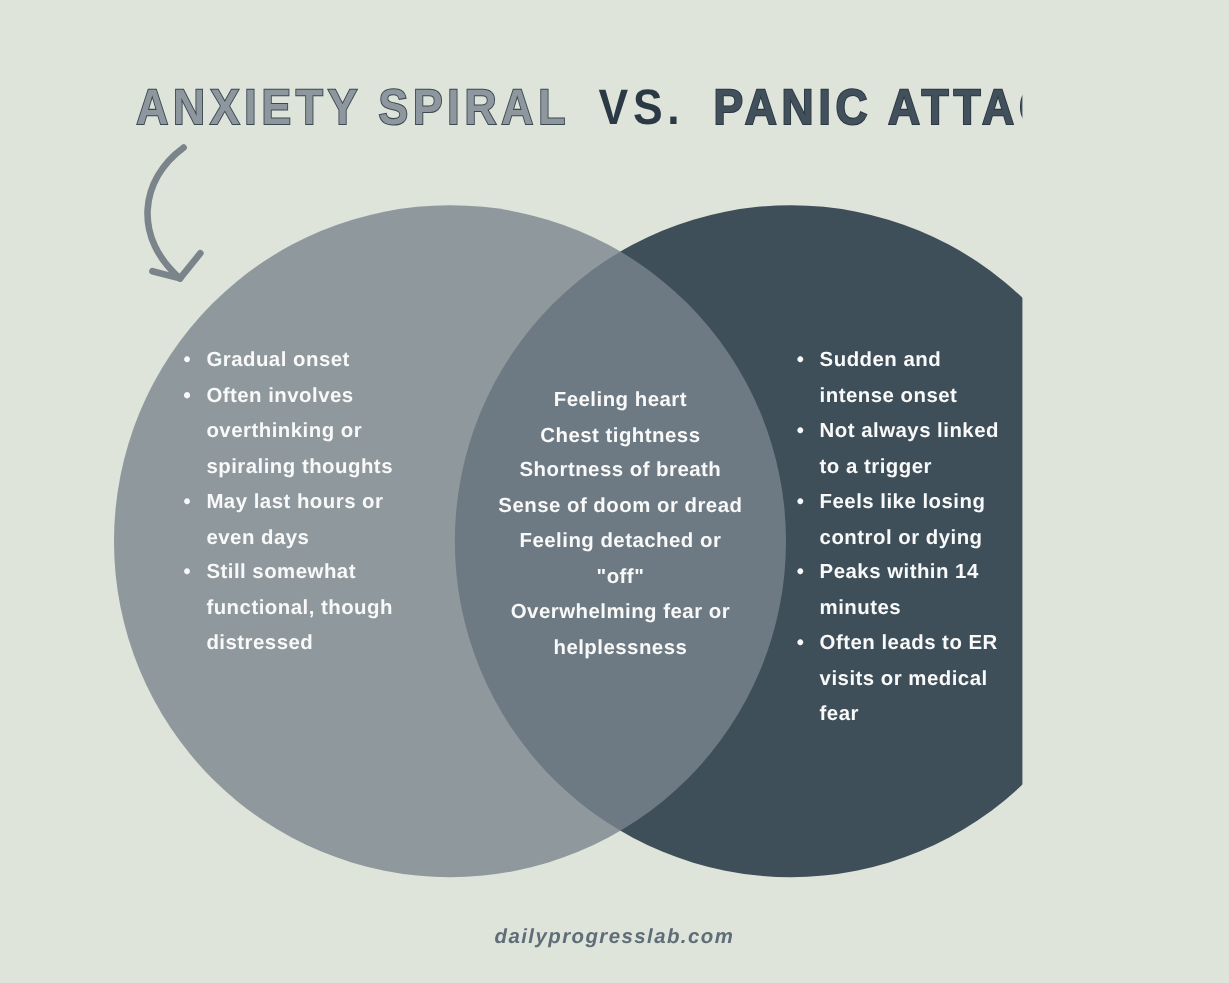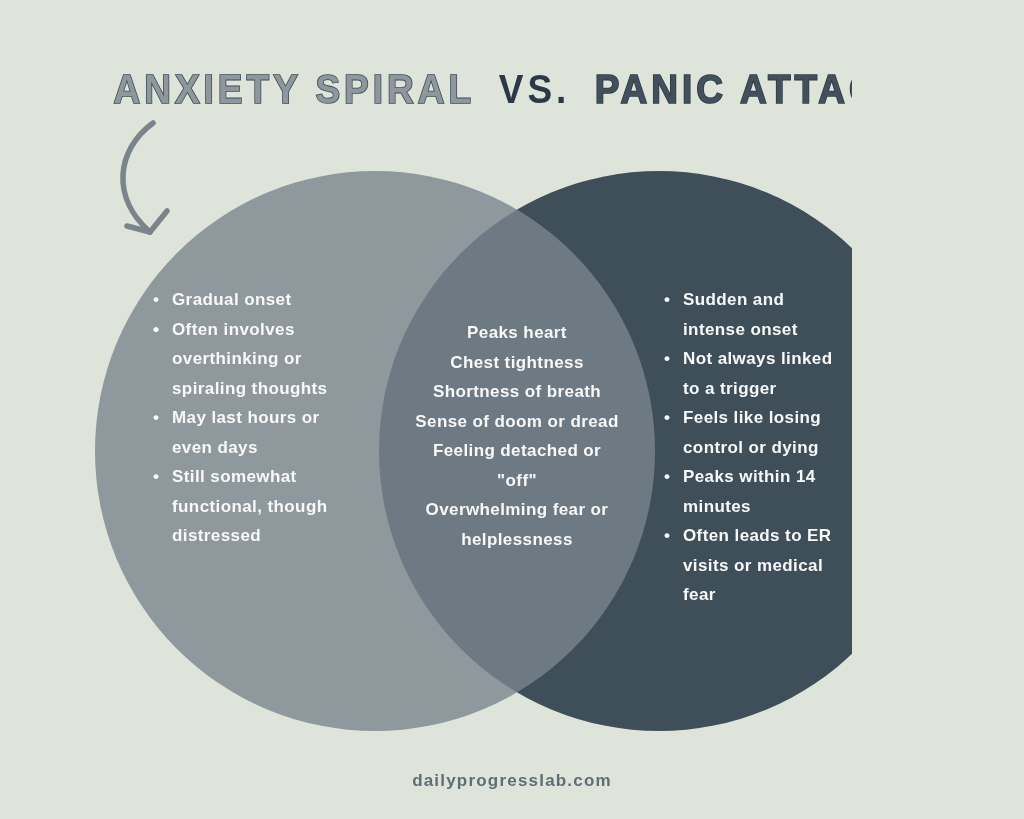--- a/index.html
+++ b/index.html
@@ -27,21 +27,21 @@
   .bullet{position:absolute;left:1px;top:0;}
   .list-left{left:152px;top:285px;width:252px;}
   .list-right{left:663px;top:285px;width:238px;}
   .center-list{
     position:absolute;left:392px;top:318px;width:250px;text-align:center;
     color:#f8f9f8;font-weight:bold;font-size:17px;line-height:29.5px;letter-spacing:0.4px;
   }
   .center-item{white-space:pre-line;}
   .footer{
     position:absolute;left:0;top:771px;width:1024px;text-align:center;
-    font-size:17px;font-weight:bold;letter-spacing:1.2px;color:#5f6d78;
+    font-size:17px;font-style:italic;font-weight:bold;letter-spacing:1.2px;color:#5f6d78;
   }
 </style>
 </head>
 <body>
 
 <div class="canvas">
 
   <h1 class="title">
     <span class="t-gray">ANXIETY SPIRAL</span>
     <span class="t-vs">VS.</span>
@@ -71,21 +71,21 @@
 overthinking or
 spiraling thoughts</span></li>
     <li><span class="bullet">•</span><span>May last hours or
 even days</span></li>
     <li><span class="bullet">•</span><span>Still somewhat
 functional, though
 distressed</span></li>
   </ul>
 
   <div class="center-list">
-    <div class="center-item">Peaks heart</div>
+    <div class="center-item">Feeling heart</div>
     <div class="center-item">Chest tightness</div>
     <div class="center-item">Shortness of breath</div>
     <div class="center-item">Sense of doom or dread</div>
     <div class="center-item">Feeling detached or
 "off"</div>
     <div class="center-item">Overwhelming fear or
 helplessness</div>
   </div>
 
   <ul class="list list-right">

